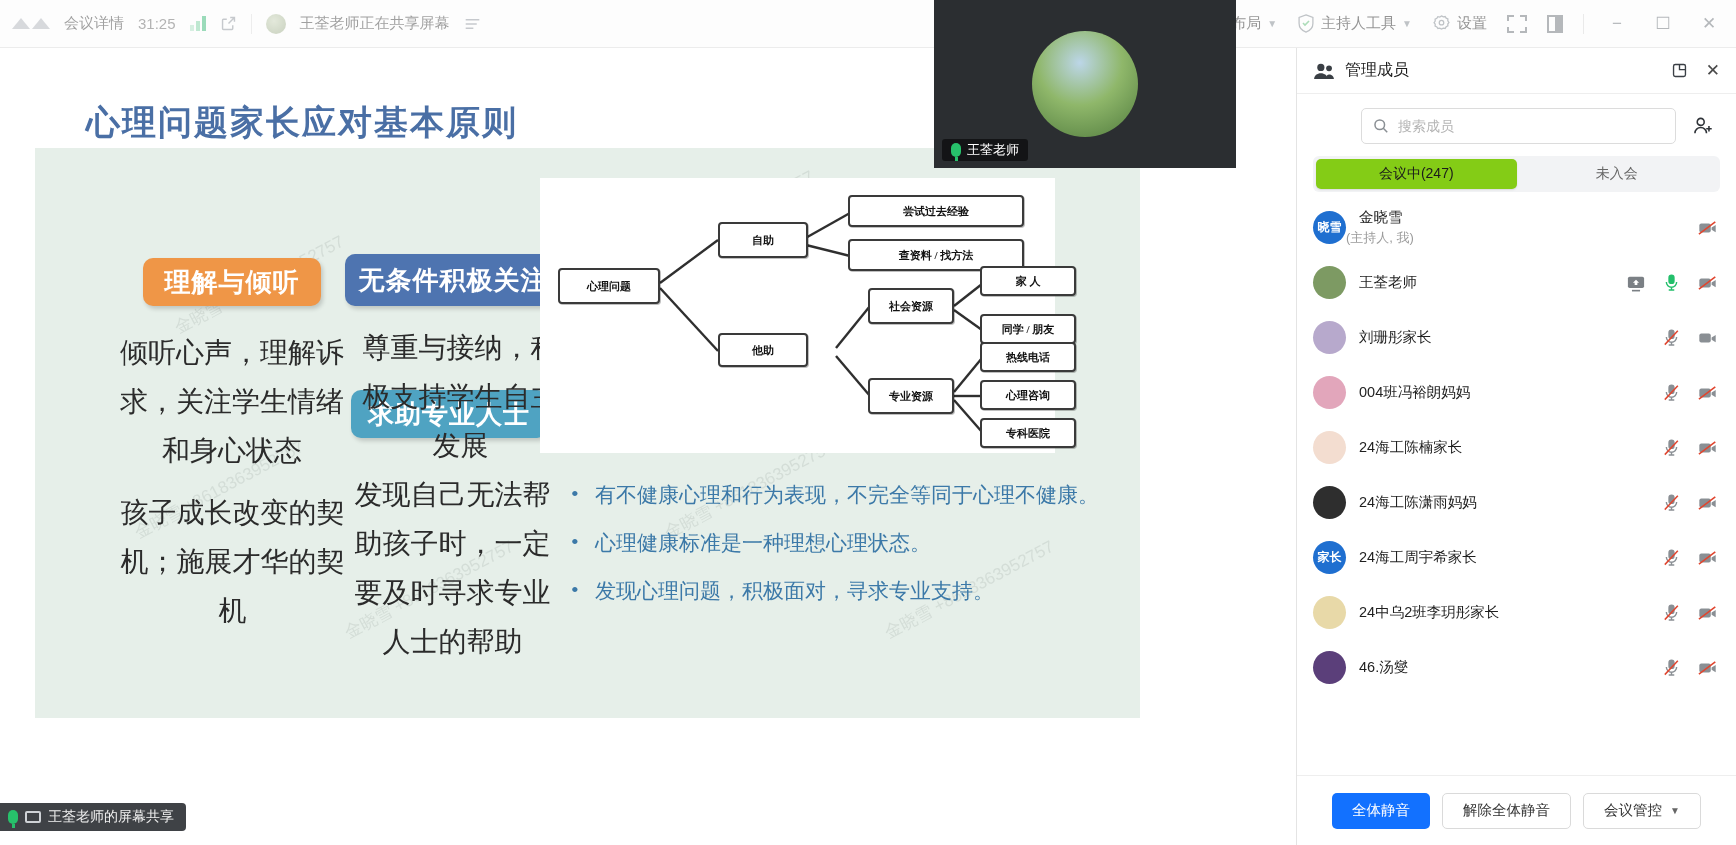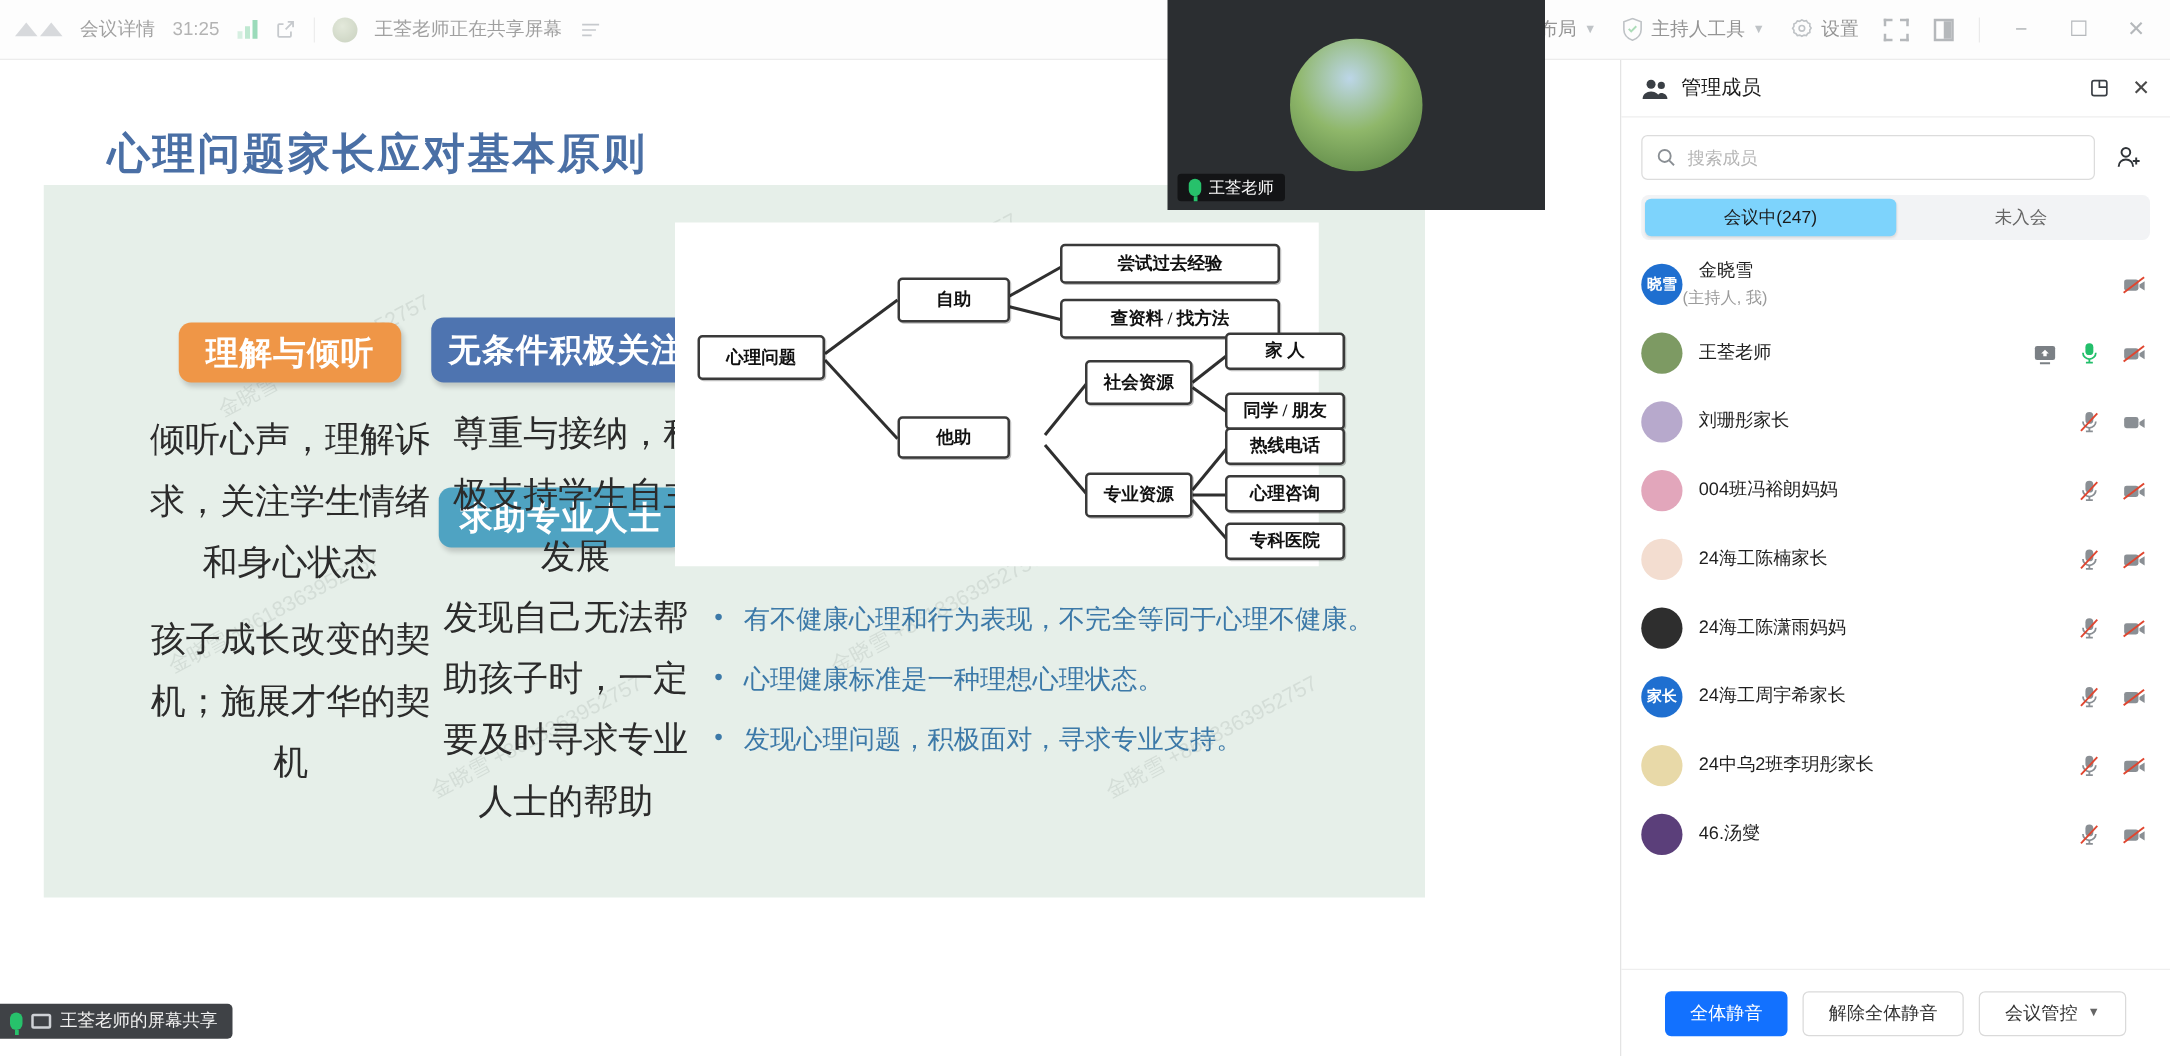--- a/index.html
+++ b/index.html
@@ -82,21 +82,21 @@
 
   .mapbox {
     position:absolute; left:505px; top:30px; width:515px; height:275px;
     background:#fff;
   }
   .mindmap { position:absolute; inset:0; }
   .node {
     position:absolute; border:2px solid #3a3a3a; border-radius:4px; background:#fff;
     display:flex; align-items:center; justify-content:center;
     font-family:"Liberation Serif","DejaVu Serif",serif; font-weight:bold;
-    font-size:14px; color:#111; box-shadow:1px 1px 0 rgba(0,0,0,.25);
+    font-size:11px; color:#111; box-shadow:1px 1px 0 rgba(0,0,0,.25);
   }
 
   .bullets { position:absolute; left:530px; top:330px; width:560px; }
   .bullets li {
     list-style:none; position:relative; padding-left:30px; margin-bottom: 14px;
     font-family:"Liberation Serif","DejaVu Serif",serif;
     font-size: 21px; color:#3c79a8; line-height: 1.62;
   }
   .bullets li::before {
     content:"•"; position:absolute; left:6px; top:-2px; font-size:22px; color:#3c79a8;
@@ -137,35 +137,35 @@
     border-bottom:1px solid #eee;
     text-align:right;
   }
   .panel-head .ttl { font-size:16px; color:#1b1b1b; margin-left:10px; font-weight:500; }
   .panel-head .acts { margin-left:auto; display:flex; align-items:center; gap:18px; color:#4a4a4a; }
   .panel-head .acts span { cursor:pointer; font-size:17px; }
 
   .search-row { display:flex; align-items:center; gap:10px; padding: 14px 16px 10px 16px; }
   .searchbox {
     flex:1; height:36px; border:1px solid #dcdcdc; border-radius:5px;
-    display:flex; align-items:center; padding:0 11px; gap:9px;
+    display:flex; align-items:center; padding:0 11px; gap:9px;margin-left:48px;
   }
   .searchbox input {
     border:none; outline:none; flex:1; font-size:14px; color:#333;
     font-family:"Liberation Sans", sans-serif; background:transparent;
   }
   .searchbox input::placeholder { color:#b5b5b5; }
   .adduser { width:34px;height:34px; display:flex;align-items:center;justify-content:center; cursor:pointer; border-radius:5px;}
 
   .tabs { display:flex; margin: 2px 16px 0 16px; background:#f2f3f5; border-radius:6px; padding:3px; }
   .tab {
     flex:1; height:30px; display:flex; align-items:center; justify-content:center;
     font-size:14px; color:#666; border-radius:5px; cursor:pointer;
   }
-  .tab.active { background:#7dd3fc; color:#1b1b1b; box-shadow:0 1px 2px rgba(0,0,0,.10); }
+  .tab.active { background:#84cc16; color:#1b1b1b; box-shadow:0 1px 2px rgba(0,0,0,.10); }
 
   .plist { flex:1; overflow:hidden; padding: 8px 0 0 0; position:relative; }
   .prow { height:55px; display:flex; align-items:center; padding: 0 18px 0 16px; }
   .avatar {
     width:33px;height:33px;border-radius:50%; flex:0 0 33px;
     display:flex;align-items:center;justify-content:center;
     color:#fff; font-size:12px; font-weight:bold; overflow:hidden;
   }
   .pname { margin-left:13px; font-size:14.5px; color:#1f1f1f; line-height:1.25; }
   .psub { font-size:13px; color:#9b9b9b; margin-top:2px; }

